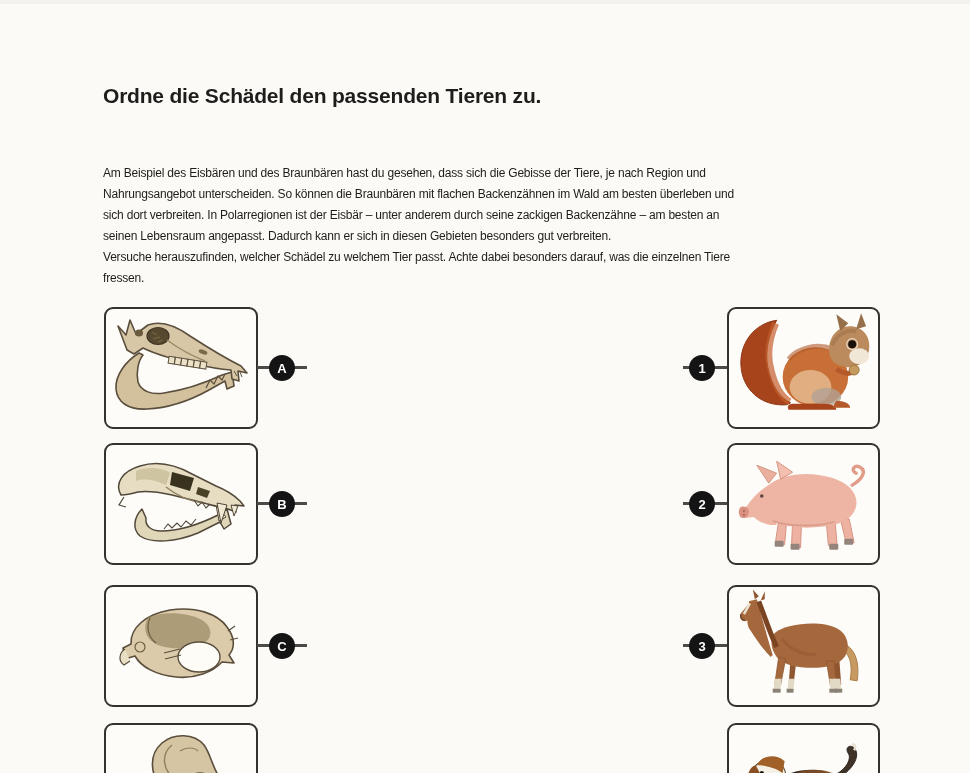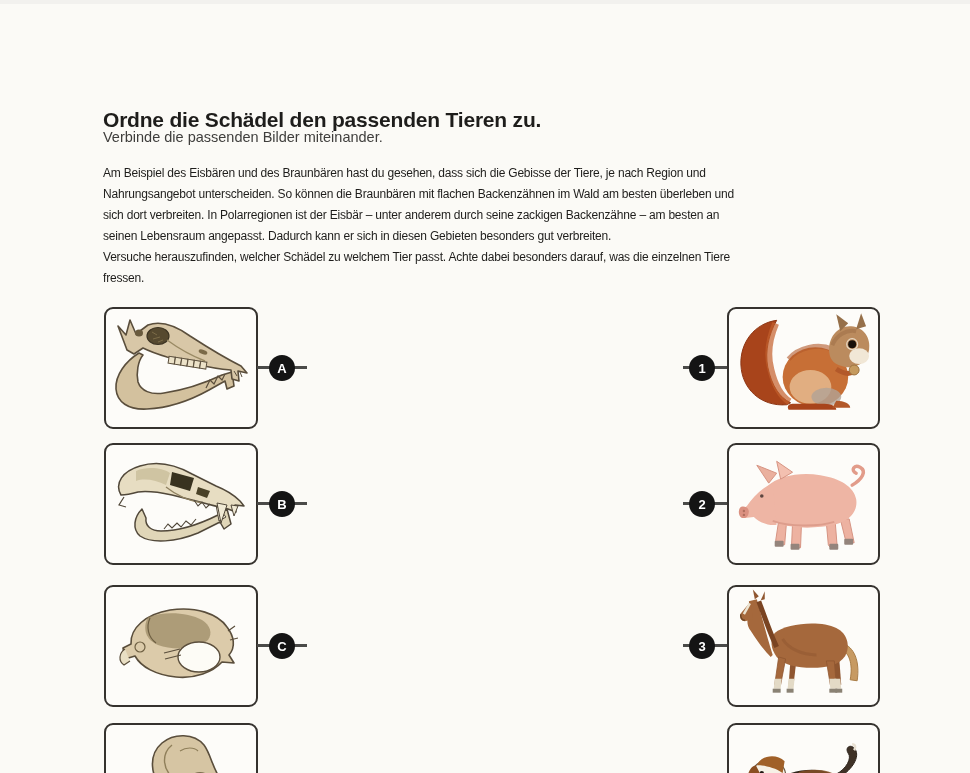--- a/index.html
+++ b/index.html
@@ -3,21 +3,21 @@
 <meta charset="utf-8">
 <style>
   * { margin:0; padding:0; box-sizing:border-box; }
   html,body { background:#fbfaf6; }
   .page {
     position:relative; width:970px; height:773px; overflow:hidden;
     background:#fbfaf6; font-family:"Liberation Sans", sans-serif; color:#1e1d1b;
   }
   .top-edge { position:absolute; top:0; left:0; right:0; height:4px; background:#f2f1ee; }
   .title {
-    position:absolute; left:103px; top:108px;
+    position:absolute; left:103px; top:84px;
     font-size:21px; font-weight:700; letter-spacing:-0.2px; color:#1e1d1b;
   }
   .subtitle {
     position:absolute; left:103px; top:129px;
     font-size:14.5px; color:#3f3e3c;
   }
   .body-text {
     position:absolute; left:103px; top:163px; width:800px;
     font-size:12px; line-height:21px; letter-spacing:-0.2px;
     color:#1e1d1b; white-space:pre-line;
@@ -42,21 +42,20 @@
   .conn-dot.left  { left:269px; }
   .conn-dot.right { left:689px; }
 </style>
 </head>
 <body>
 
 <div class="page">
   <div class="top-edge"></div>
 
   <h1 class="title">Ordne die Schädel den passenden Tieren zu.</h1>
-  <p class="subtitle">Verbinde die passenden Bilder miteinander.</p>
   <p class="body-text">Am Beispiel des Eisbären und des Braunbären hast du gesehen, dass sich die Gebisse der Tiere, je nach Region und
 Nahrungsangebot unterscheiden. So können die Braunbären mit flachen Backenzähnen im Wald am besten überleben und
 sich dort verbreiten. In Polarregionen ist der Eisbär – unter anderem durch seine zackigen Backenzähne – am besten an
 seinen Lebensraum angepasst. Dadurch kann er sich in diesen Gebieten besonders gut verbreiten.
 Versuche herauszufinden, welcher Schädel zu welchem Tier passt. Achte dabei besonders darauf, was die einzelnen Tiere
 fressen.</p>
 
   <div class="match-row" style="top:307px">
     <div class="img-box skull-box">
       <svg viewBox="0 0 150 118">

